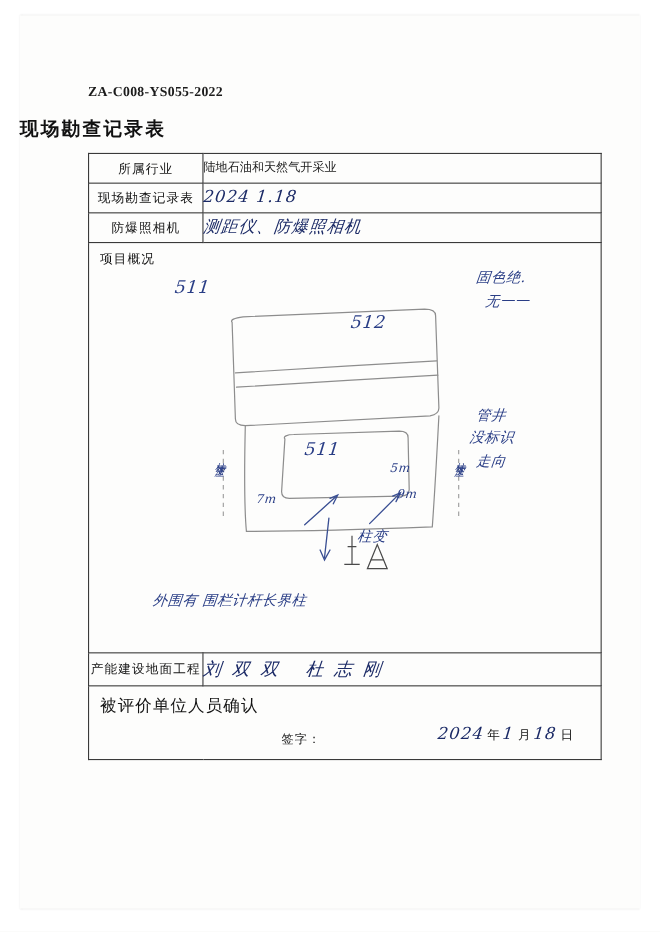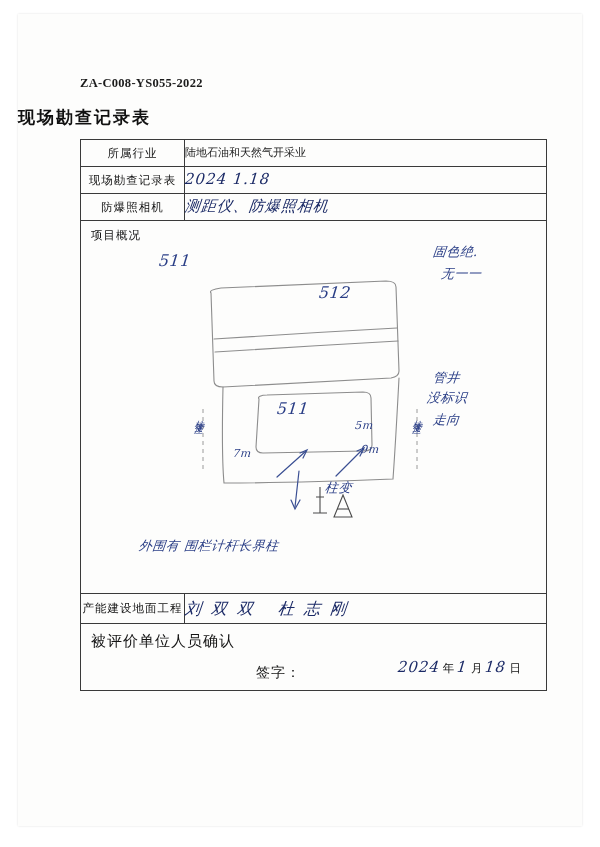--- a/index.html
+++ b/index.html
@@ -142,21 +142,21 @@
     top: 8px;
     font-size: 15px;
     letter-spacing: 1px;
     color: #141414;
     font-family: "Liberation Serif", serif;
   }
   .sign-line {
     position: absolute;
     left: 175px;
     top: 40px;
-    font-size: 14px;
+    font-size: 11px;
     letter-spacing: 1px;
     color: #141414;
     font-family: "Liberation Serif", serif;
   }
   .date-line {
     position: absolute;
     right: 22px;
     top: 34px;
     font-size: 11.5px;
     color: #141414;

